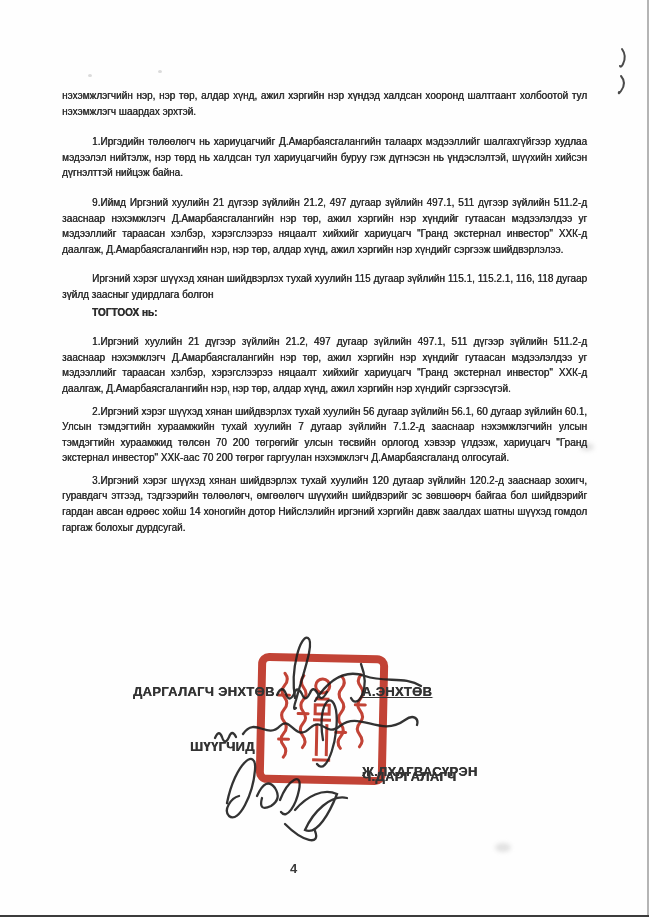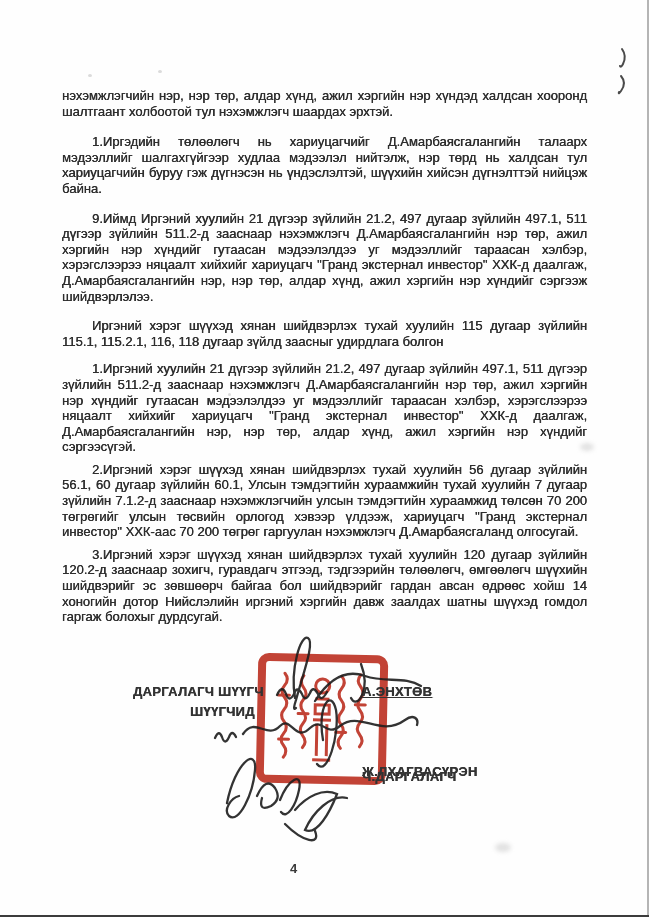--- a/index.html
+++ b/index.html
@@ -10,26 +10,26 @@
     font-family:"Liberation Sans", sans-serif;
     color:#2e2e2e;
     overflow:hidden;
   }
   
   .edge-right{position:absolute;top:0;right:0;width:2px;height:100%;background:#b5b5b5;}
   .edge-bottom{position:absolute;left:0;bottom:0;width:100%;height:2px;background:#3c3c3c;}
 
   .content{
     position:absolute;left:62px;top:88px;width:525px;
-    font-size:13px;line-height:15.6px;
+    font-size:10px;line-height:15.6px;
     text-shadow:0.35px 0 0 currentColor; 
   }
   .content p{margin:0 0 14px;text-align:justify;text-indent:30px;}
   .content p.no-indent{text-indent:0;margin-bottom:15px;}
-  .content p.tight{margin-bottom:12px;}
+  .content p.tight{margin-bottom:2px;}
   .content p.res{margin-bottom:7px;}
   .heading{
     text-align:center;text-indent:0;font-weight:bold;margin:0 0 3px;
   }
 
   .sig-label,.sig-name{
     position:absolute;font-size:13px;font-weight:bold;color:#333;
     letter-spacing:.3px;white-space:nowrap;
     text-shadow:0.3px 0 0 currentColor;
   }
@@ -61,20 +61,21 @@
   <div class="speck" style="left:158px;top:70px;width:4px;height:3px;"></div>
   <div class="speck" style="left:228px;top:393px;width:3px;height:3px;"></div>
   <div class="smudge" style="left:580px;top:443px;width:14px;height:8px;"></div>
   <div class="smudge" style="left:495px;top:843px;width:16px;height:9px;"></div>
 
   <div class="content">
     <p class="no-indent">нэхэмжлэгчийн нэр, нэр төр, алдар хүнд, ажил хэргийн нэр хүндэд халдсан хооронд шалтгаант холбоотой тул нэхэмжлэгч шаардах эрхтэй.</p>
     <p>1.Иргэдийн төлөөлөгч нь хариуцагчийг Д.Амарбаясгалангийн талаарх мэдээллийг шалгахгүйгээр худлаа мэдээлэл нийтэлж, нэр төрд нь халдсан тул хариуцагчийн буруу гэж дүгнэсэн нь үндэслэлтэй, шүүхийн хийсэн дүгнэлттэй нийцэж байна.</p>
     <p>9.Иймд Иргэний хуулийн 21 дүгээр зүйлийн 21.2, 497 дугаар зүйлийн 497.1, 511 дүгээр зүйлийн 511.2-д зааснаар нэхэмжлэгч Д.Амарбаясгалангийн нэр төр, ажил хэргийн нэр хүндийг гутаасан мэдээлэлдээ уг мэдээллийг тараасан хэлбэр, хэрэгслээрээ няцаалт хийхийг хариуцагч "Гранд экстернал инвестор" ХХК-д  даалгаж, Д.Амарбаясгалангийн нэр, нэр төр, алдар хүнд, ажил хэргийн нэр хүндийг сэргээж шийдвэрлэлээ.</p>
     <p class="tight">Иргэний хэрэг шүүхэд хянан шийдвэрлэх тухай хуулийн 115 дугаар зүйлийн 115.1, 115.2.1, 116, 118 дугаар зүйлд заасныг удирдлага болгон</p>
+    <p class="heading">ТОГТООХ нь:</p>
     <p class="res">1.Иргэний хуулийн 21 дүгээр зүйлийн 21.2, 497 дугаар зүйлийн 497.1, 511 дүгээр зүйлийн 511.2-д зааснаар нэхэмжлэгч Д.Амарбаясгалангийн нэр төр, ажил хэргийн нэр хүндийг гутаасан мэдээлэлдээ уг мэдээллийг тараасан хэлбэр, хэрэгслээрээ няцаалт хийхийг хариуцагч "Гранд экстернал инвестор" ХХК-д  даалгаж, Д.Амарбаясгалангийн нэр, нэр төр, алдар хүнд, ажил хэргийн нэр хүндийг сэргээсүгэй.</p>
     <p class="res">2.Иргэний хэрэг шүүхэд хянан шийдвэрлэх тухай хуулийн 56 дугаар зүйлийн 56.1, 60 дугаар зүйлийн 60.1, Улсын тэмдэгтийн хураамжийн тухай хуулийн 7 дугаар зүйлийн 7.1.2-д зааснаар нэхэмжлэгчийн улсын тэмдэгтийн хураамжид төлсөн 70 200 төгрөгийг улсын төсвийн орлогод хэвээр үлдээж, хариуцагч "Гранд экстернал инвестор" ХХК-аас 70 200 төгрөг гаргуулан нэхэмжлэгч Д.Амарбаясгаланд олгосугай.</p>
     <p class="res">3.Иргэний хэрэг шүүхэд хянан шийдвэрлэх тухай хуулийн 120 дугаар зүйлийн 120.2-д зааснаар зохигч, гуравдагч этгээд, тэдгээрийн төлөөлөгч, өмгөөлөгч шүүхийн шийдвэрийг эс зөвшөөрч байгаа бол шийдвэрийг гардан авсан өдрөөс хойш 14 хоногийн дотор Нийслэлийн иргэний хэргийн давж заалдах шатны шүүхэд гомдол гаргаж болохыг дурдсугай.</p>
   </div>
 
   <svg class="stamp" width="132" height="134" viewBox="0 0 132 134">
     <g stroke="#bd3425" fill="none" opacity="0.92">
       <rect x="5" y="6" width="122" height="122" rx="7" stroke-width="8"></rect>
 
       <g stroke-width="3" stroke-linecap="round">
@@ -109,21 +110,21 @@
       <path d="M158,142 C152,108 166,90 171,112 C175,136 162,180 152,166"></path>
 
       <path d="M62,205 C70,165 92,148 90,172 C88,196 74,226 64,218 C58,212 66,200 74,198"></path>
       <path d="M92,198 q9,-20 18,-8 q7,11 -4,18 q-13,6 -9,-8"></path>
       <path d="M115,202 C123,182 138,172 134,192 C131,207 122,222 116,214"></path>
       <path d="M130,212 C142,198 158,190 172,196 C165,214 152,238 140,232 C148,214 166,196 182,200"></path>
       <path d="M120,226 C138,244 156,248 150,233"></path>
     </g>
   </svg>
 
-  <div class="sig-label" style="left:133px;top:684px;">ДАРГАЛАГЧ ШҮҮГЧ</div>
+  <div class="sig-label" style="left:133px;top:684px;">ДАРГАЛАГЧ ЭНХТӨВ</div>
   <div class="sig-name" style="left:362px;top:684px;text-decoration:underline;">А.ЭНХТӨВ</div>
-  <div class="sig-label" style="left:190px;top:704px;">ШҮҮГЧИД</div>
+  <div class="sig-label" style="left:190px;top:739px;">ШҮҮГЧИД</div>
   <div class="sig-name" style="left:362px;top:764px;">Ж.ЛХАГВАСҮРЭН</div>
   <div class="sig-name" style="left:362px;top:769px;">Ч.ДАРГАЛАГЧ</div>
 
   <div class="page-number">4</div>
 
 </div>
 
 </body></html>

